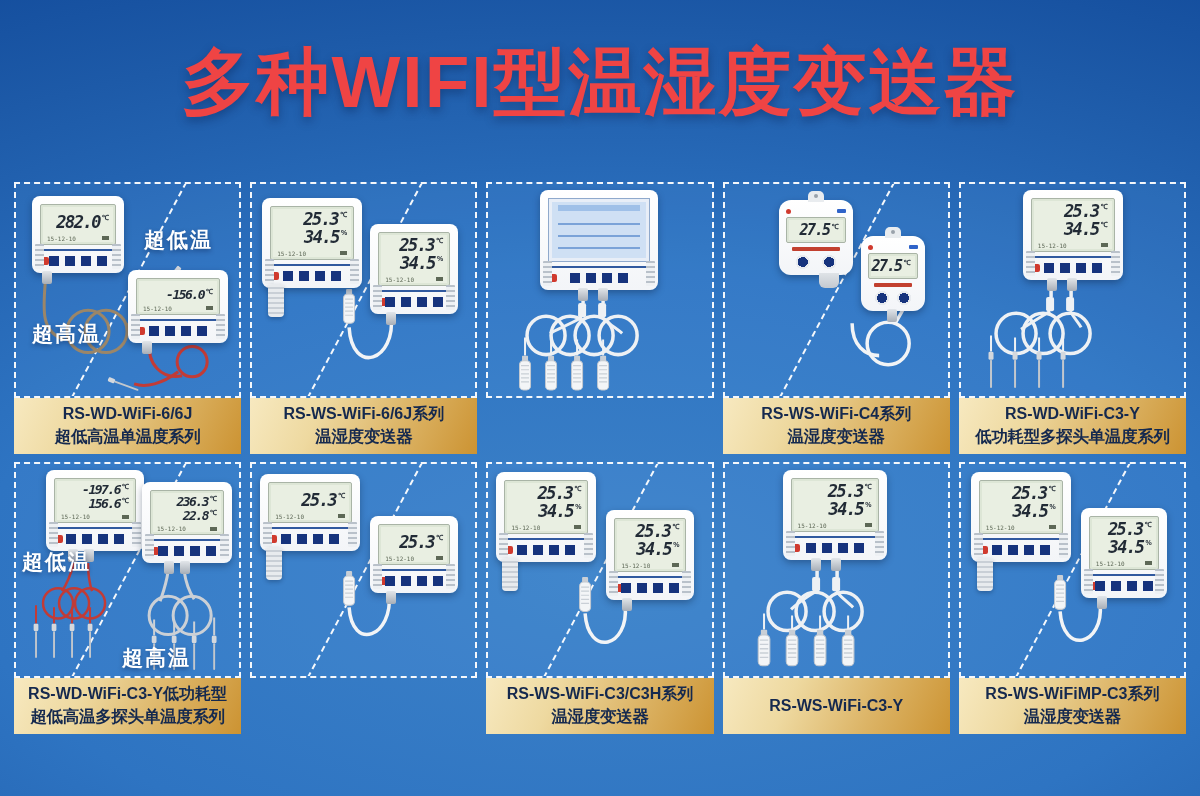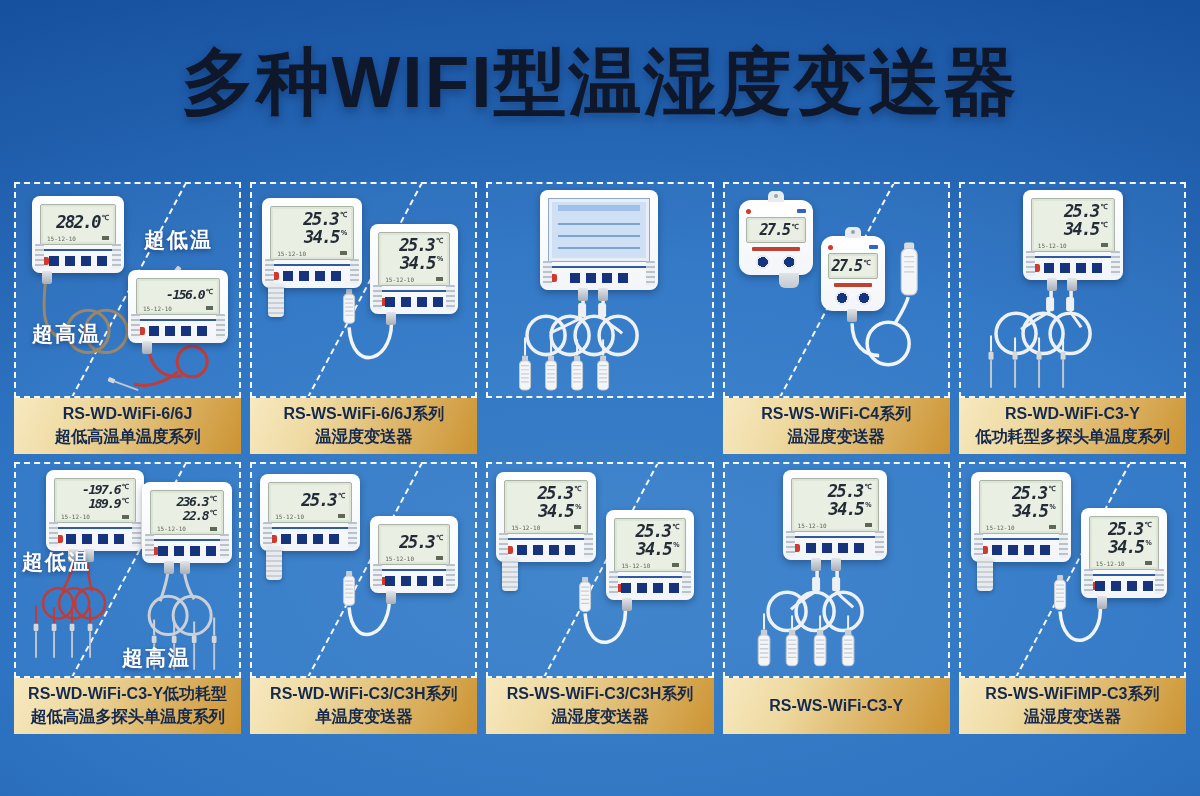--- a/index.html
+++ b/index.html
@@ -4,21 +4,21 @@
 <style>
   html,body { margin:0; padding:0; }
   body {
     width:1200px; height:796px; position:relative; overflow:hidden;
     font-family:"Liberation Sans", sans-serif;
     background:
       radial-gradient(130% 95% at 50% 72%, #3d82c8 0%, #2e74c2 40%, #1d5aa8 72%, #0d4495 100%);
   }
   .title {
     position:absolute; top:34px; left:0; right:0; text-align:center;
-    font-size:73px; font-weight:800; color:#0f172a; letter-spacing:2px;
+    font-size:73px; font-weight:800; color:#ef4444; letter-spacing:2px;
     text-shadow:0 4px 10px rgba(0,20,60,.35); white-space:nowrap;
   }
   .grid {
     position:absolute; left:14px; right:14px; top:182px;
     display:grid; grid-template-columns:repeat(5,1fr); column-gap:9px; row-gap:8px;
   }
   .card { display:flex; flex-direction:column; }
   .card-img {
     position:relative; height:212px;
     border:2px dashed rgba(255,255,255,.95);
@@ -83,21 +83,21 @@
   .gland {
     position:absolute; bottom:-11px; width:10px; height:13px; border-radius:2px;
     background:linear-gradient(180deg,#e2e6ea,#a7aeb7); z-index:2;
   }
   .iprobe {
     position:absolute; bottom:-29px; left:6px; width:16px; height:33px; border-radius:4px;
     background:repeating-linear-gradient(180deg,#e8ebee 0 3px,#c9cfd6 3px 5px);
     box-shadow:0 2px 4px rgba(8,25,55,.3);
   }
   
-  .c4 { border-radius:12px; padding:7px 7px 5px; }
+  .c4 { border-radius:12px; padding:7px 7px 5px;margin-left:40px; }
   .chead { display:flex; justify-content:space-between; align-items:center; height:8px; margin-bottom:2px; }
   .dotr { width:5px; height:5px; border-radius:50%; background:#d03a2e; display:block; }
   .dotb { width:9px; height:4px; border-radius:1px; background:#2f63c9; display:block; }
   .c4 .lcd { min-height:26px; padding-top:5px; }
   .c4 .val { font-size:15px; }
   .band { height:4px; background:#c2402f; margin:4px 6px 1px; border-radius:1px; }
   .cbtns {
     height:16px; margin-top:3px;
     background:
       radial-gradient(circle at 28% 50%, #16337d 0 5px, #e8ebef 5px 7px, rgba(0,0,0,0) 7px),
@@ -411,21 +411,21 @@
         <use href="#needle" x="174" y="170" width="8" height="36"></use>
         <use href="#needle" x="194" y="170" width="8" height="36"></use>
       </svg>
       <div class="dev sm" style="left:30px;top:6px;width:98px">
         <div class="lcd">
           <div class="lrow">
               <span class="val">-197.6</span>
               <span class="unit">℃</span>
             </div>
           <div class="lrow">
-              <span class="val">189.9</span>
+              <span class="val">156.6</span>
               <span class="unit">℃</span>
             </div>
           <div class="lfoot">
               <span>15-12-10</span>
               <i class="batt"></i>
             </div>
         </div>
         <div class="keys">
             <i class="logo"></i>
             <i class="krow"></i>
@@ -506,24 +506,20 @@
             </div>
         </div>
         <div class="keys">
             <i class="logo"></i>
             <i class="krow"></i>
           </div>
         <i class="vent-l"></i>
           <i class="vent-r"></i>
         <i class="gland" style="left:16px"></i>
       </div>
-    </div>
-    <div class="card-label">
-      <span class="model">RS-WD-WiFi-C3/C3H系列</span>
-      <span class="series">单温度变送器</span>
     </div>
   </div>
 
   <div class="card">
     <div class="card-img">
       <i class="diag"></i>
       <svg class="cables" viewBox="0 0 223 210" preserveAspectRatio="none">
         <path d="M137,140 C141,182 100,192 97,148" fill="none" stroke="#f2f4f6" stroke-width="3.5"></path>
         <use href="#probeW" x="90" y="112" width="14" height="36"></use>
       </svg>

